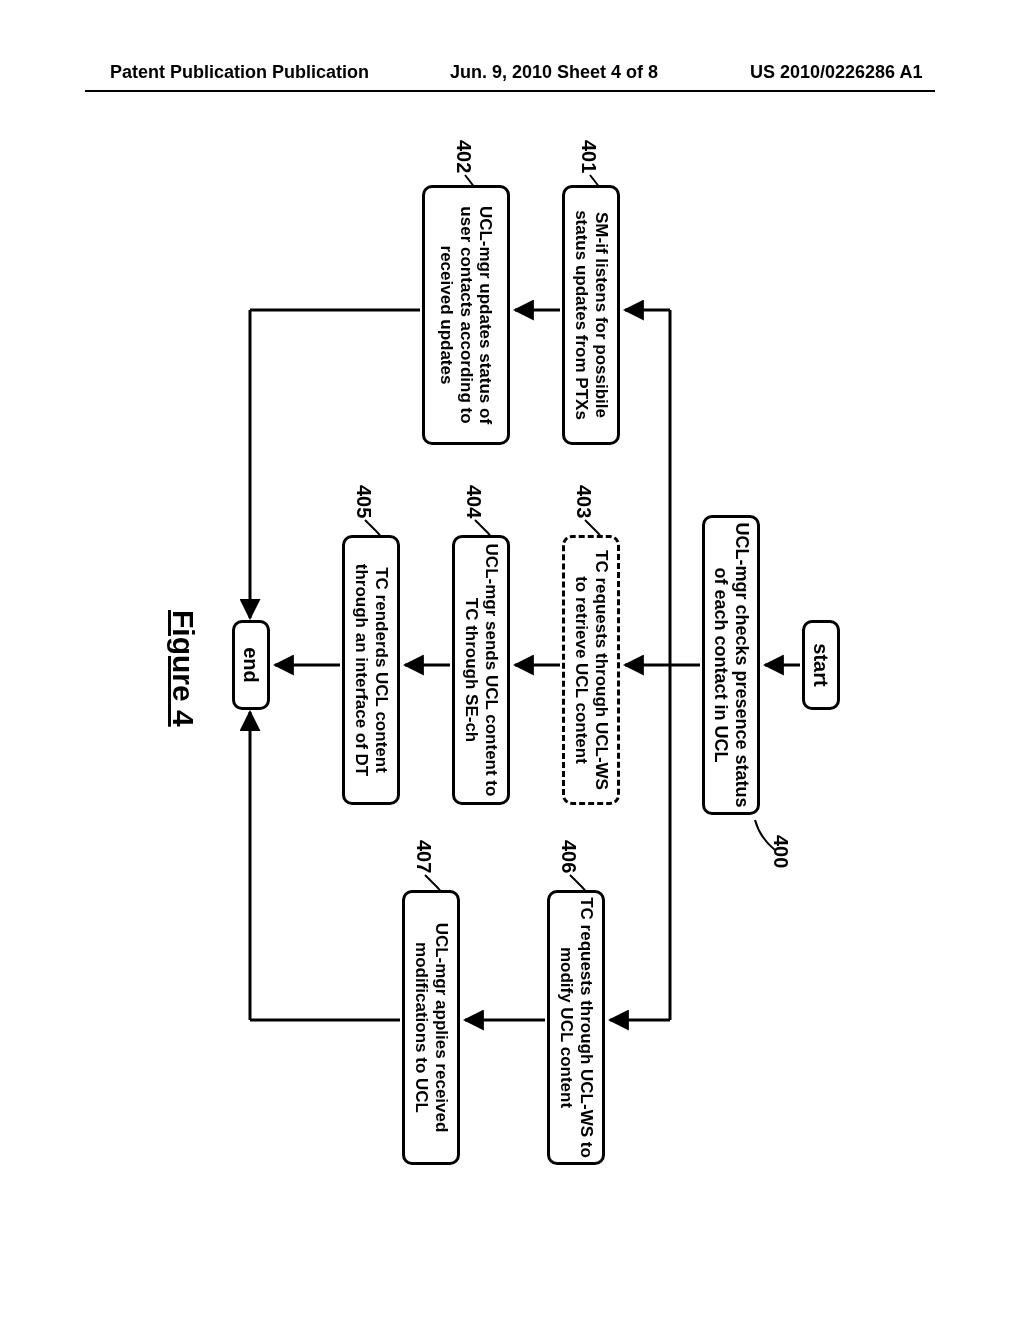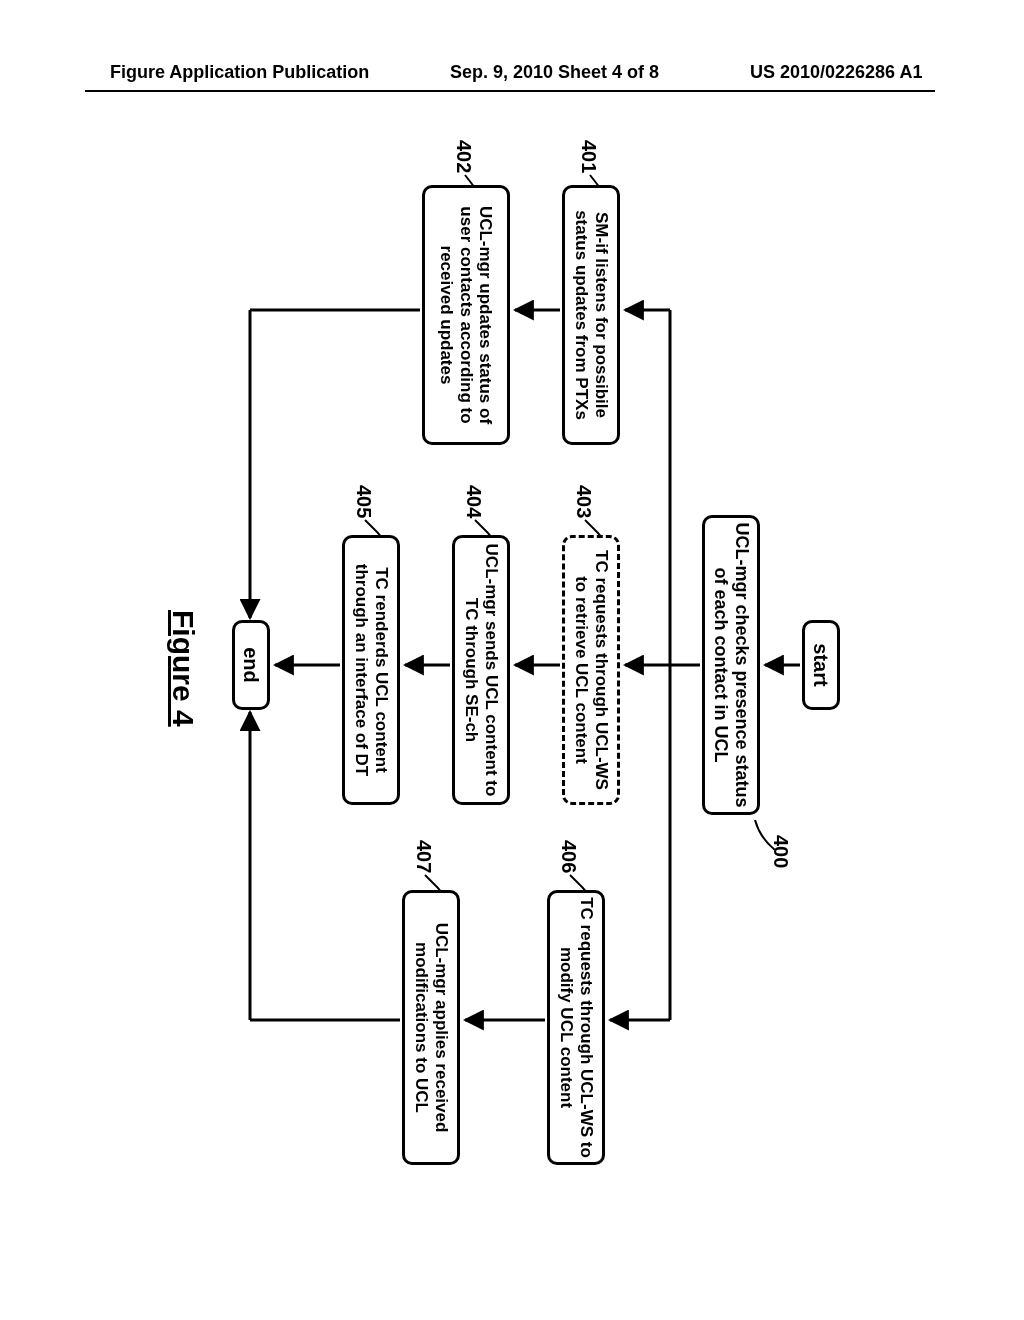--- a/index.html
+++ b/index.html
@@ -76,22 +76,22 @@
     width: 1050px;
     height: 720px;
     overflow: visible;
   }
 </style>
 </head>
 <body>
 
 <div class="page">
 
-  <div class="hdr hdr-left">Figure Application Publication</div>
-  <div class="hdr hdr-mid">Sep. 9, 2010  Sheet 4 of 8</div>
+  <div class="hdr hdr-left">Patent Publication Publication</div>
+  <div class="hdr hdr-mid">Jun. 9, 2010  Sheet 4 of 8</div>
   <div class="hdr hdr-right">US 2010/0226286 A1</div>
   <div class="hdr-line"></div>
 
   <div class="diagram-stage">
 
     <svg class="wires" viewBox="0 0 1050 720">
       <defs>
         <marker id="ah" viewBox="0 0 10 10" refX="9" refY="5" markerWidth="7" markerHeight="7" orient="auto">
           <path d="M0,0 L10,5 L0,10 z" fill="#000"></path>
         </marker>

